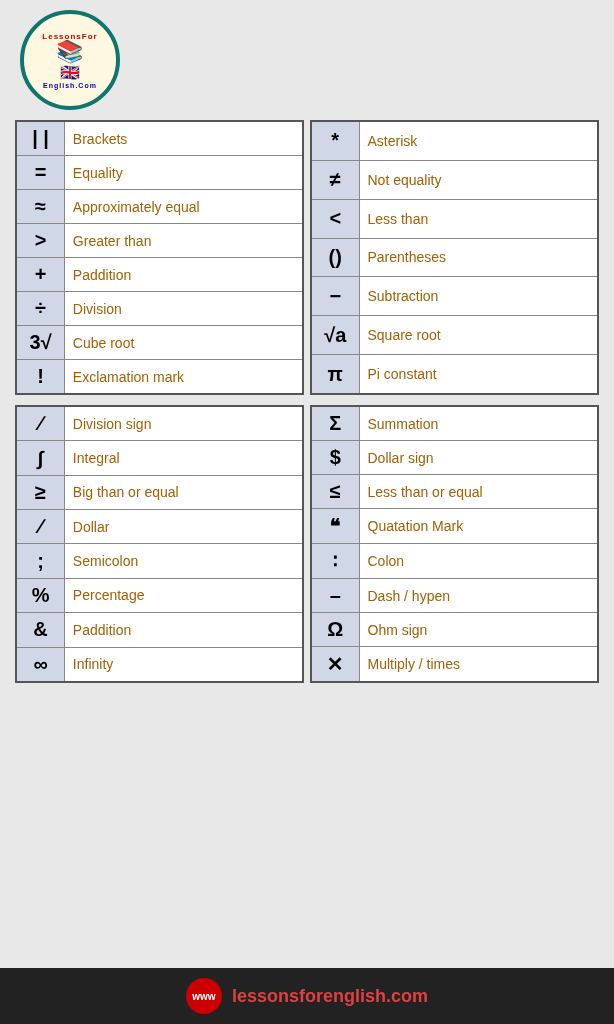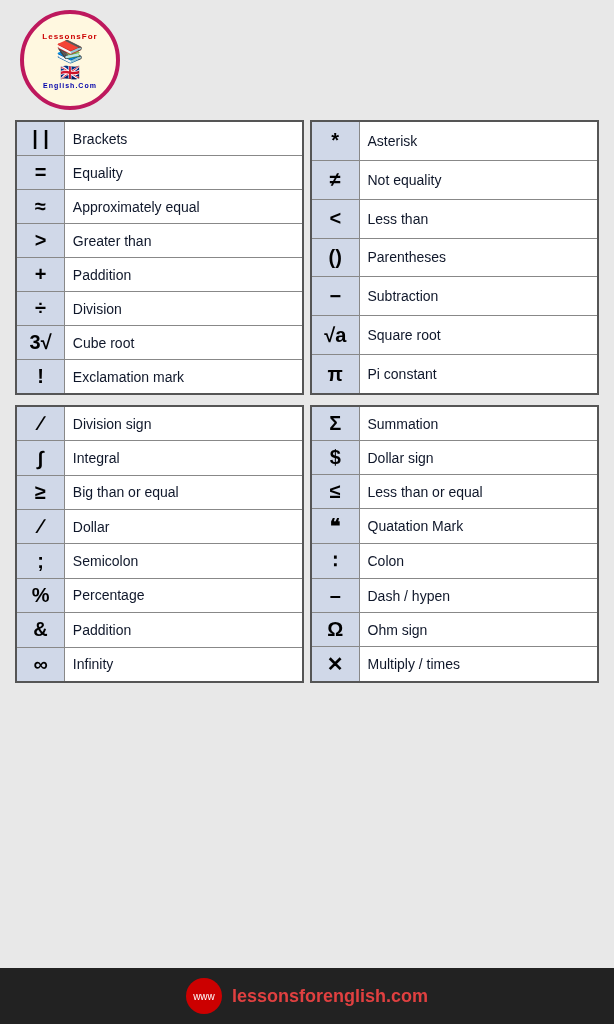--- a/index.html
+++ b/index.html
@@ -17,21 +17,21 @@
       background: #e8e8e8;
       display: flex;
       align-items: center;
       padding: 10px 20px;
       gap: 15px;
     }
     .logo-circle {
       width: 100px;
       height: 100px;
       border-radius: 50%;
-      border: 4px solid #be185d;
+      border: 4px solid #0f766e;
       background: #fff8e0;
       display: flex;
       align-items: center;
       justify-content: center;
       flex-shrink: 0;
       overflow: hidden;
       position: relative;
     }
     .logo-inner {
       display: flex;
@@ -94,21 +94,21 @@
     }
     .symbol-cell {
       width: 48px;
       text-align: center;
       font-size: 20px;
       font-weight: bold;
       background: #d0d8e8;
     }
     .name-cell {
       font-size: 14px;
-      color: #0f172a;
+      color: #a16207;
     }
     .footer {
       width: 100%;
       background: #222;
       display: flex;
       align-items: center;
       justify-content: center;
       padding: 10px 20px;
       gap: 10px;
       margin-top: auto;
@@ -116,21 +116,21 @@
     .footer-logo {
       width: 36px;
       height: 36px;
       border-radius: 50%;
       background: #c00;
       display: flex;
       align-items: center;
       justify-content: center;
       color: white;
       font-size: 10px;
-      font-weight: normal;
+      font-weight: bold;
     }
     .footer-text {
       color: #fff;
       font-size: 18px;
       font-weight: bold;
     }
     .footer-text span {
       color: #e04040;
     }
   </style>

